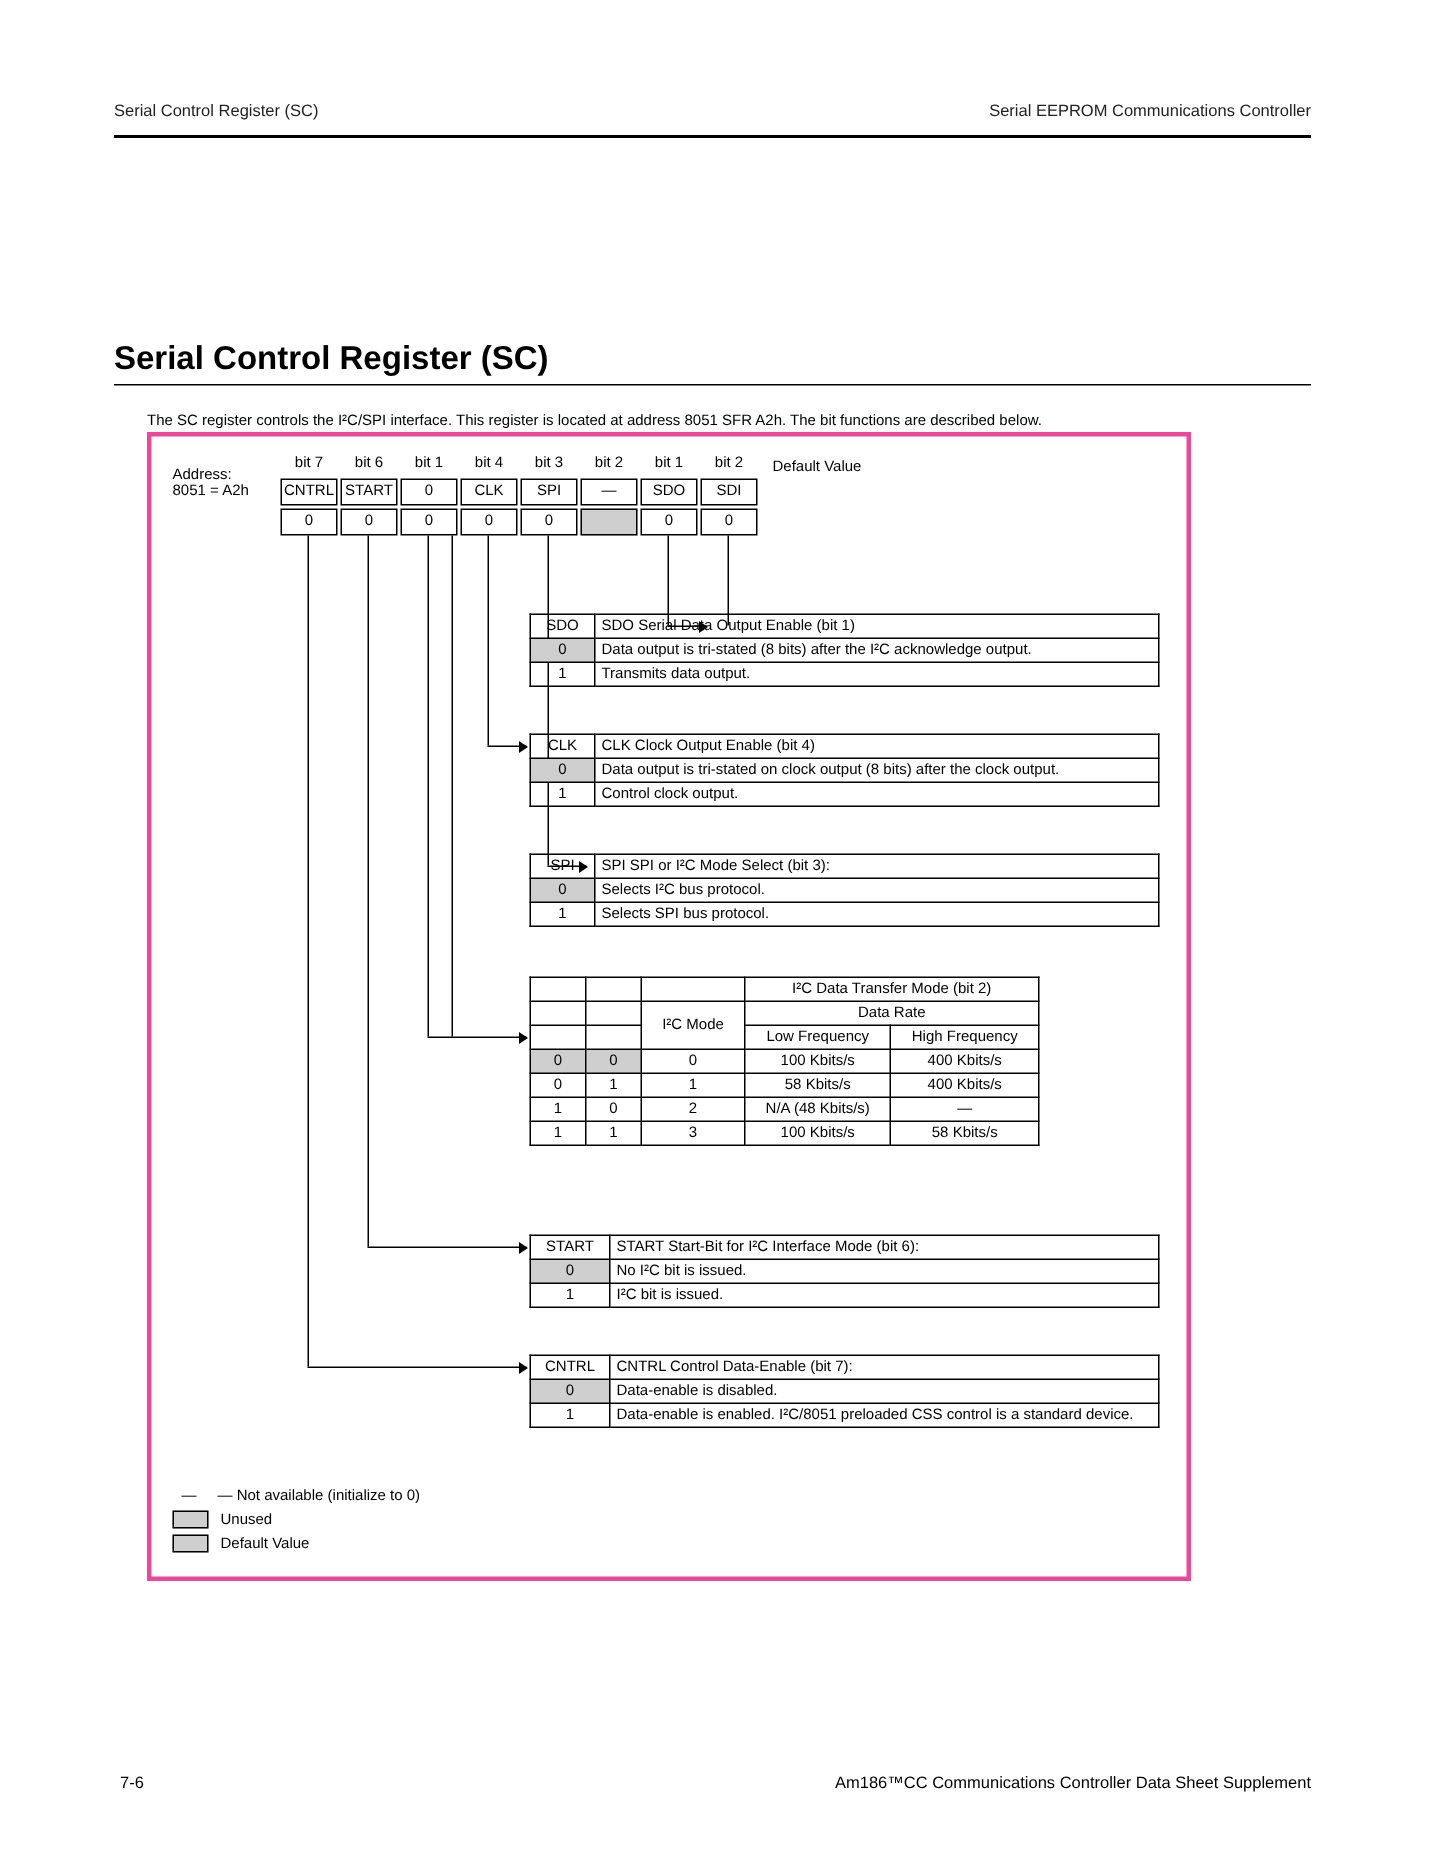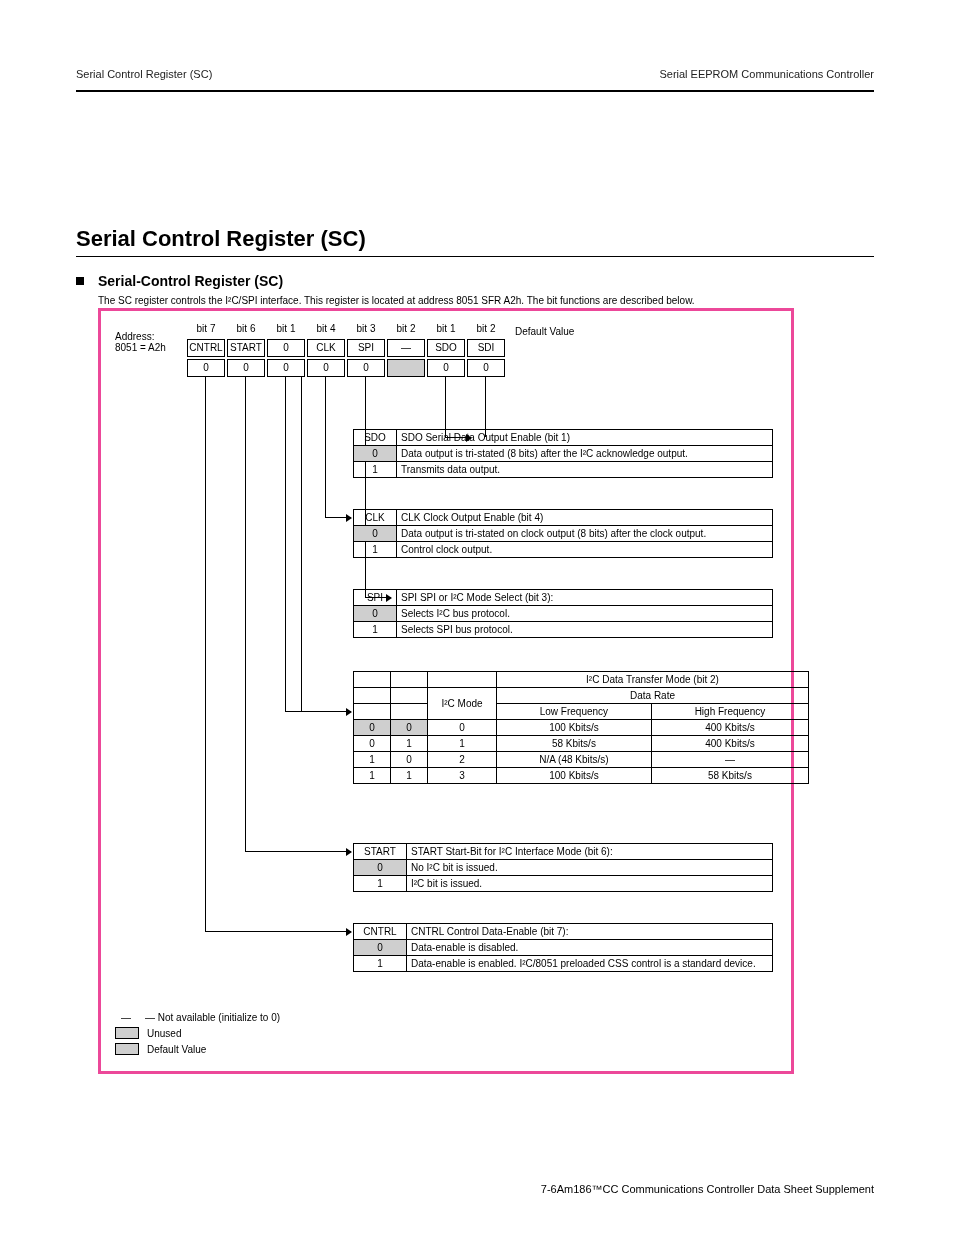--- a/index.html
+++ b/index.html
@@ -131,21 +131,20 @@
     height: 10px;
     background: #cfcfcf;
     border: 1px solid #000;
   }
   .footer {
     position: absolute;
     bottom: 40px;
     left: 80px;
     right: 80px;
     font-size: 11px;
-    text-align: right;
   }
   .footer .fr { float: right; }
 </style>
 </head>
 <body>
 
 <div class="page">
 
   <div class="header-area">
     <div class="running-head">
@@ -153,24 +152,20 @@
       <span class="right">Serial EEPROM Communications Controller</span>
       <div class="clear"></div>
     </div>
     <hr class="thick-hr">
   </div>
 
   <div style="position:absolute; top:190px; left:76px; right:80px;">
     <div class="section-title">Serial Control Register (SC)</div>
     <hr class="thin-hr">
 
-    <div class="bullet-block">
-      <div class="bullet-square"></div>
-      <div class="bullet-text">Serial-Control Register (SC)</div>
-    </div>
     <div class="body-text">The SC register controls the I²C/SPI interface. This register is located at address 8051 SFR A2h. The bit functions are described below.</div>
 
 
     <div class="diagram">
 
       <div class="abs addr" style="left:14px; top:20px; width:70px; white-space:pre-line;">Address:
 8051 = A2h</div>
 
       <div class="abs bitlabel" style="left:86px;  top:12px; width:38px;">bit 7</div>
       <div class="abs bitlabel" style="left:126px; top:12px; width:38px;">bit 6</div>
@@ -260,21 +255,21 @@
               <td class="shade ctr">0</td>
               <td>Selects I²C bus protocol.</td>
             </tr>
         <tr>
               <td class="ctr">1</td>
               <td>Selects SPI bus protocol.</td>
             </tr>
       </tbody>
         </table>
 
-      <table class="tbl" style="left:252px; top:360px; width:456px;padding-left:20px;">
+      <table class="tbl" style="left:252px; top:360px; width:340px;padding-left:20px;">
         <tbody>
             <tr>
           <td class="ctr" style="width:28px;"></td>
           <td class="ctr" style="width:28px;"></td>
           <td class="ctr" style="width:60px;"></td>
           <td colspan="2" class="ctr">I²C Data Transfer Mode (bit 2)</td>
         </tr>
         <tr>
           <td class="ctr"></td>
               <td class="ctr"></td>

